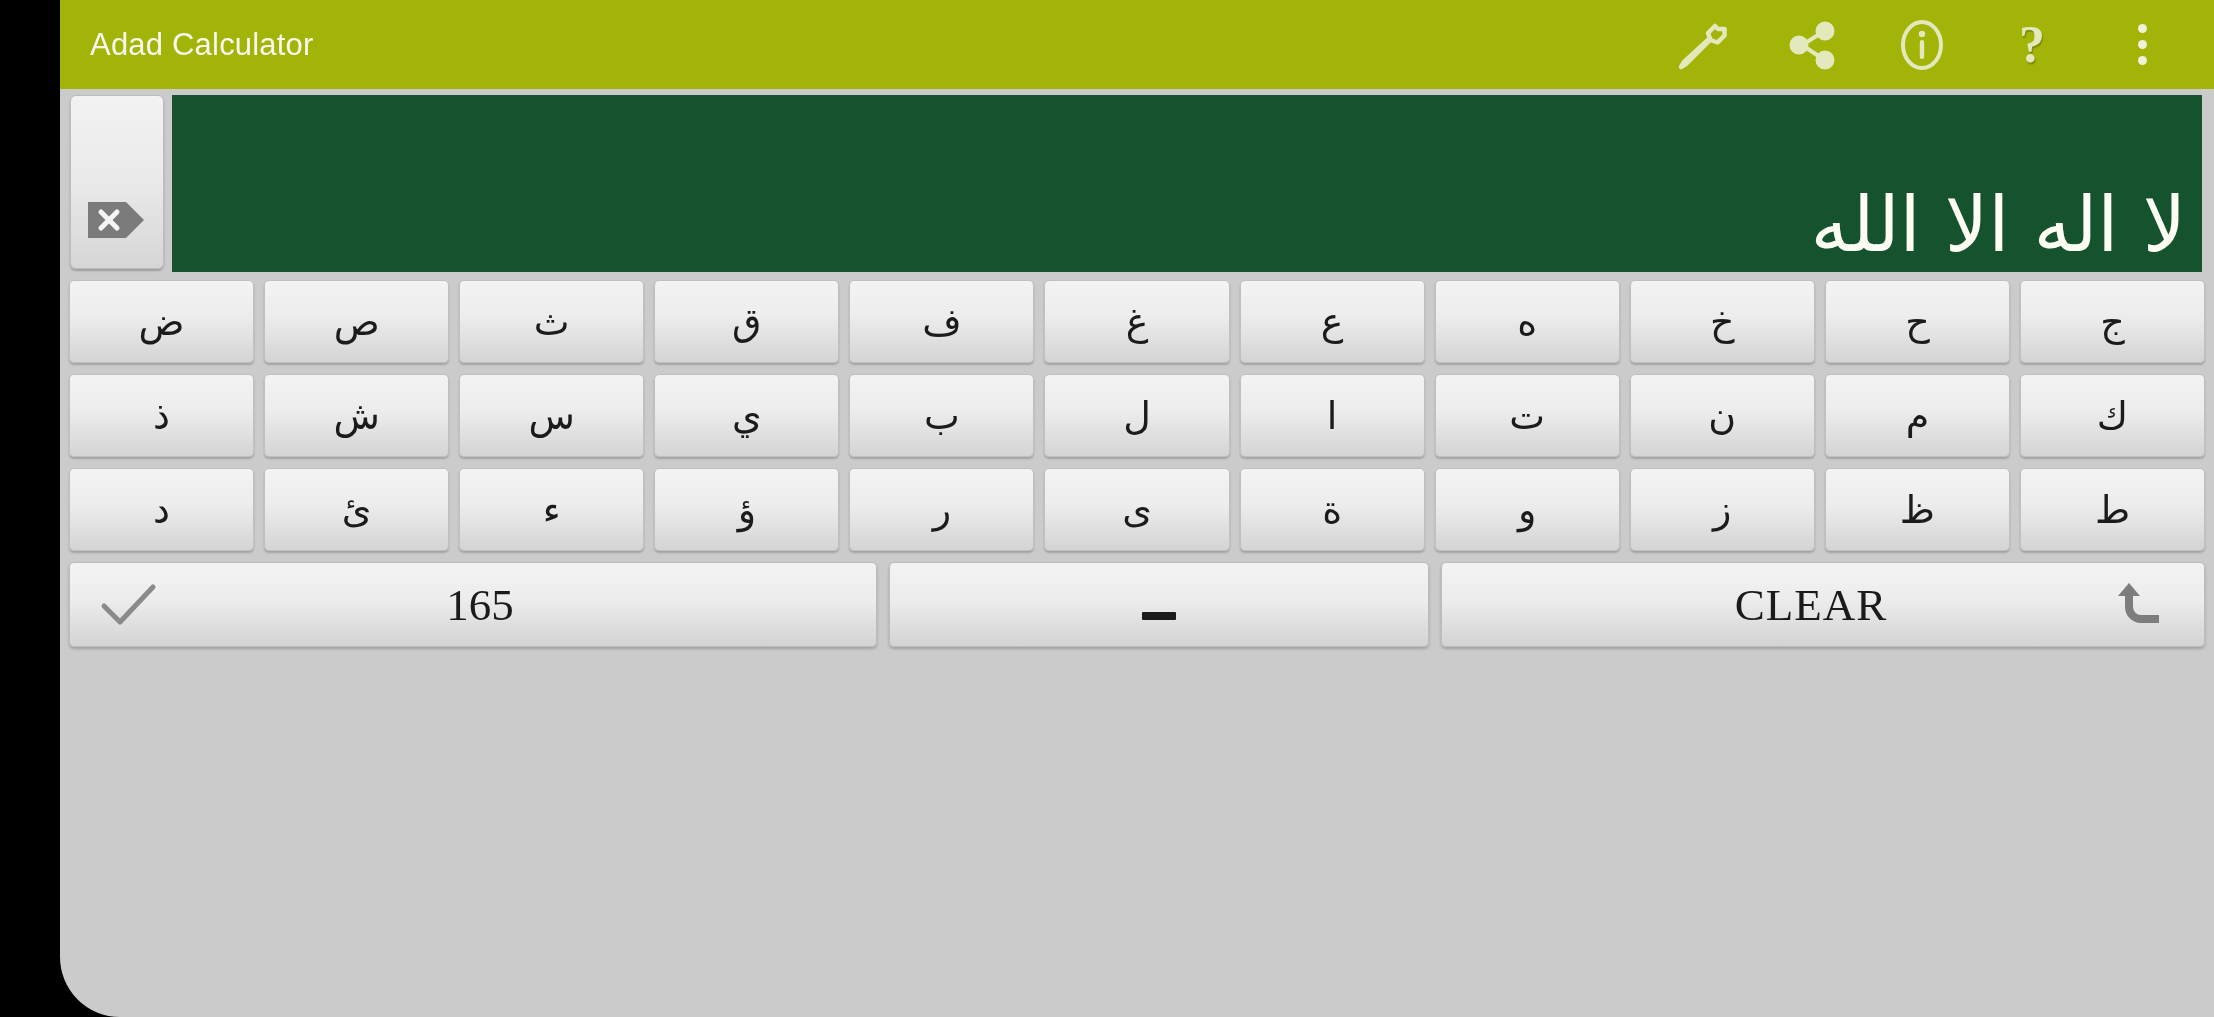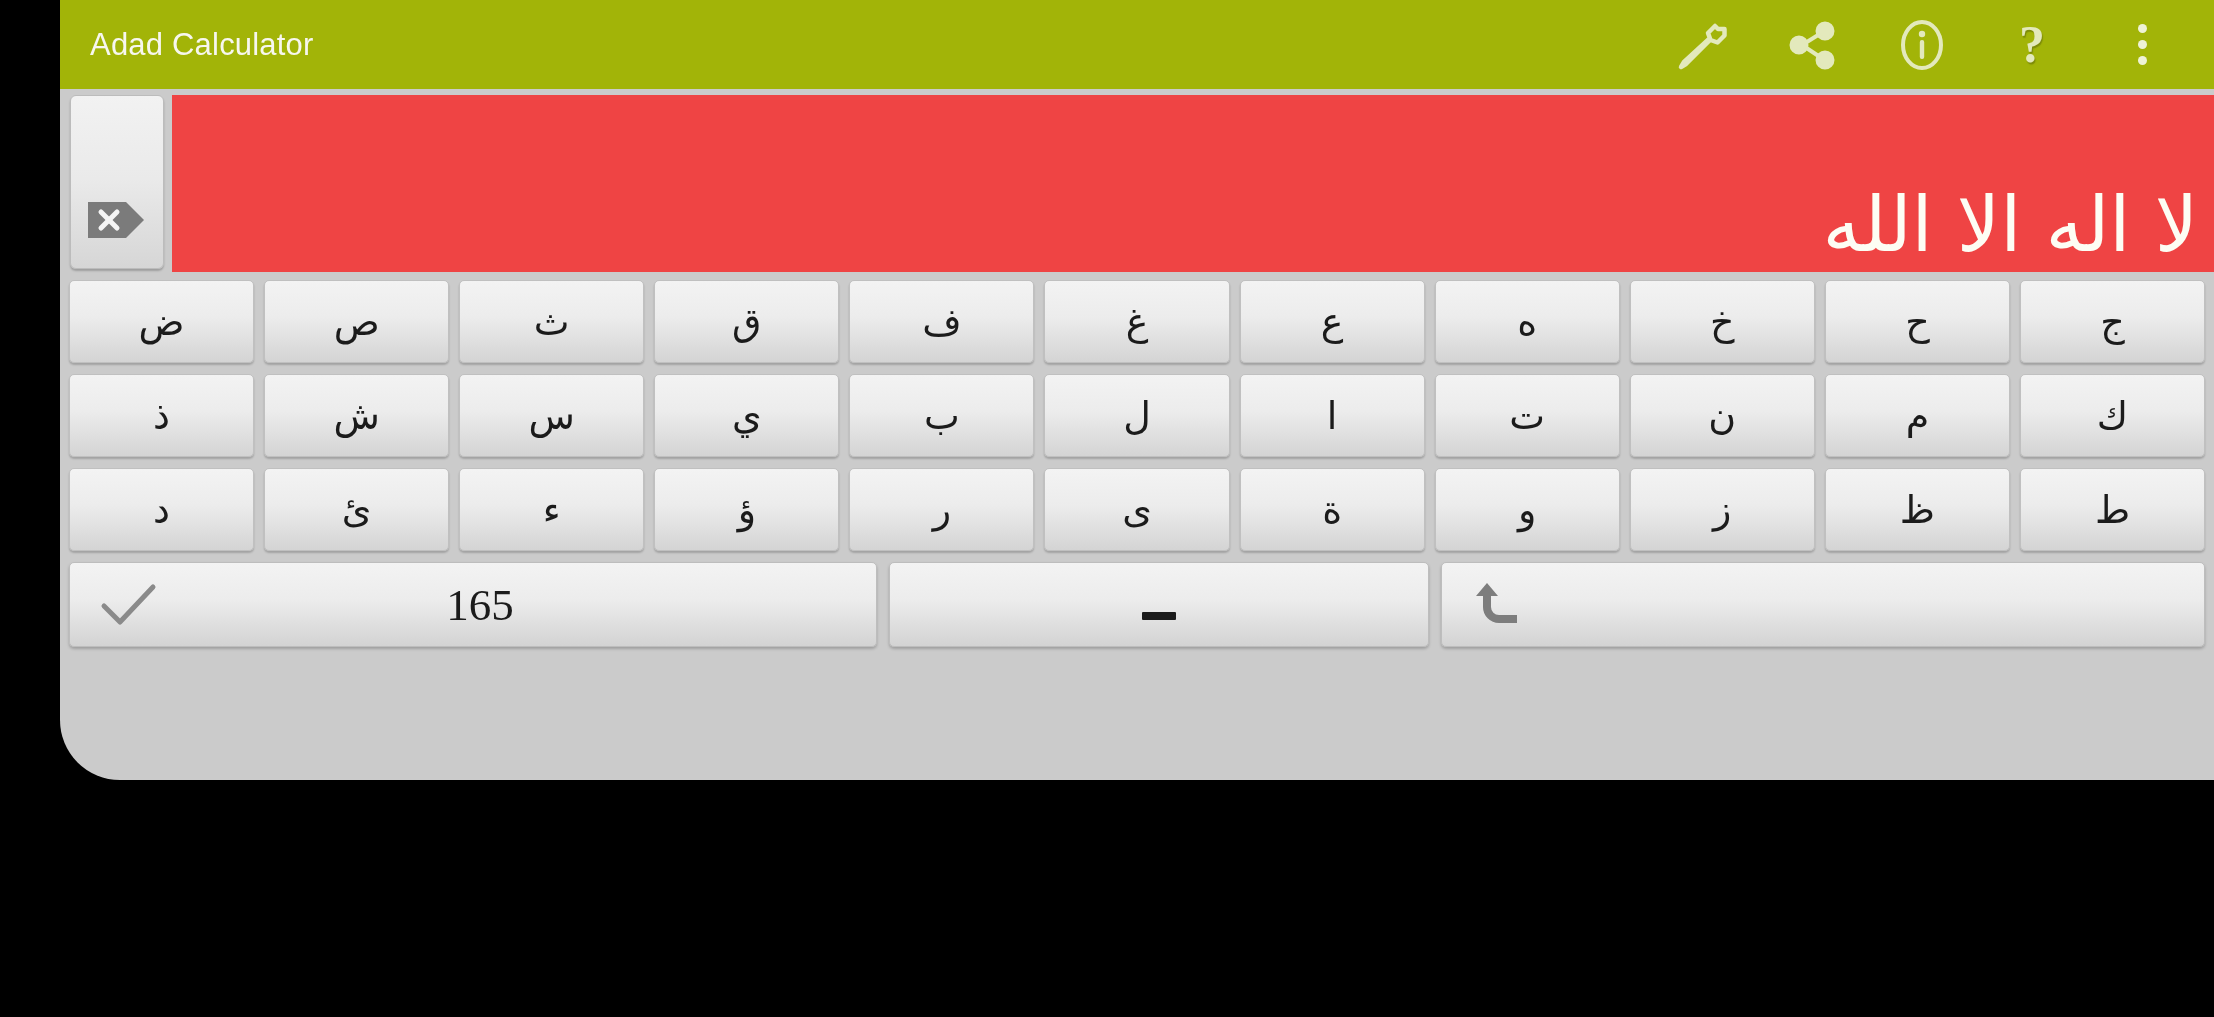--- a/index.html
+++ b/index.html
@@ -6,21 +6,21 @@
   html,body {
     width:2214px; height:1017px;
     background:#000;
     font-family:"Liberation Sans", sans-serif;
     overflow:hidden;
   }
 
   #app {
     position:absolute;
     left:60px; top:0;
-    width:2154px; height:780px;
+    width:2154px; height:1017px;
     background:#cbcbcb;
     border-bottom-left-radius:60px;
     border-bottom-right-radius:0px;
     overflow:hidden;
   }
 
   
   .titlebar {
     height:89px;
     background:#a2b408;
@@ -68,22 +68,22 @@
     border:1px solid #bcbcbc;
     box-shadow:0 2px 2px rgba(0,0,0,.22);
     display:flex; align-items:flex-end; justify-content:center;
     padding-bottom:26px;
     cursor:pointer;
   }
   .del-glyph { width:62px; height:44px; display:block; }
 
   .display {
     flex:1 1 auto;
-    background:#ef4444;
-    margin-right:0;
+    background:#14532d;
+    margin-right:12px;
     display:flex;
     align-items:flex-end;
     justify-content:flex-end;
     padding:0 16px 8px 30px;
     overflow:hidden;
   }
   .display-text {
     color:#fdfdf4;
     font-size:76px;
     line-height:1.02;
@@ -274,20 +274,21 @@
           <path d="M6 25 L22 41 L55 6" fill="none" stroke="#8a8a8a" stroke-width="5" stroke-linecap="round" stroke-linejoin="round"></path>
         </svg>
         <span class="result-val">165</span>
       </div>
 
       <div class="wide-key k-space">
         <span class="space-glyph"></span>
       </div>
 
       <div class="wide-key k-clear">
+        <span class="clear-label">CLEAR</span>
         <svg class="undo-glyph" viewBox="0 0 64 52">
           <path d="M17 10 V28 a12 12 0 0 0 12 12 H47" fill="none" stroke="#7d7d7d" stroke-width="8" stroke-linecap="butt"></path>
           <path d="M17 4 L6 17 L28 17 Z" fill="#7d7d7d"></path>
         </svg>
       </div>
 
     </div>
 
   </div>
 

